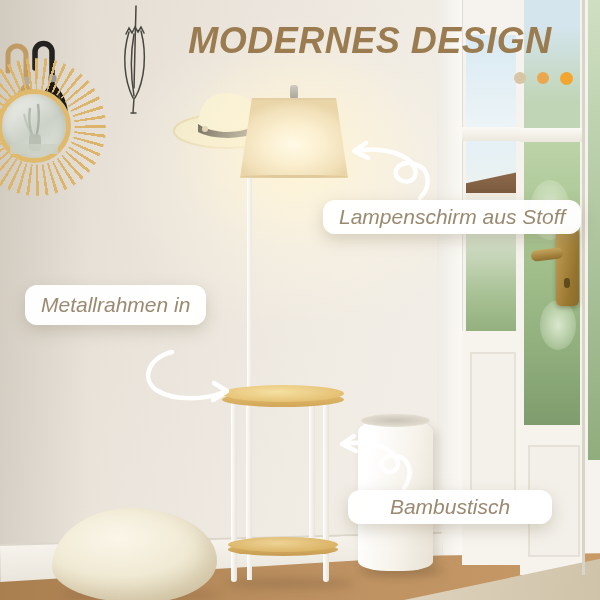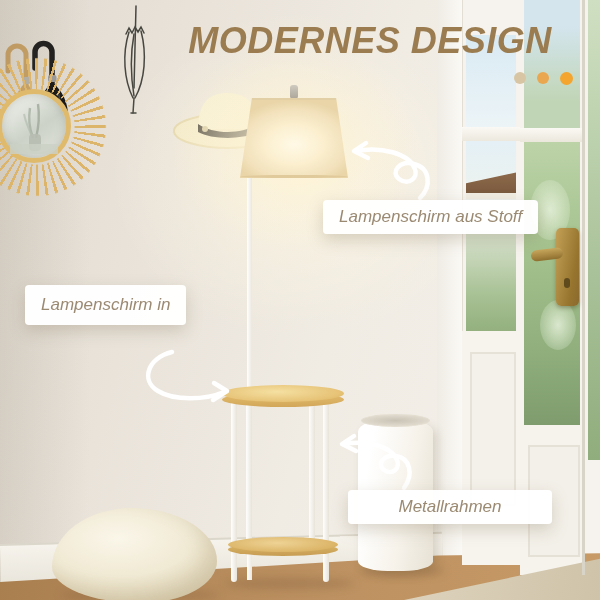--- a/index.html
+++ b/index.html
@@ -96,22 +96,22 @@
     background:radial-gradient(#c9c3b6,#e9e4d7);border:1px solid #e3ddd0;box-sizing:border-box;}
   .doodle{left:358px;top:418px;width:75px;height:153px;z-index:7;}
   .umbrellas{left:345px;top:306px;width:84px;height:118px;z-index:4;}
   
   .pouf{left:52px;top:508px;width:165px;height:95px;z-index:5;
     background:radial-gradient(80% 70% at 40% 32%,#faf6e9,#f0e9d3 58%,#ddd2b4);
     border-radius:48% 52% 46% 54% / 62% 56% 44% 38%;
     box-shadow:inset -12px -10px 18px rgba(150,130,90,.18);}
   .hat{left:72px;top:468px;width:120px;height:66px;z-index:6;}
   
-  .pill{position:absolute;z-index:8;background:rgba(255,255,255,.97);border-radius:4px;
-    color:#9b8a72;font-size:17px;line-height:24px;font-weight:400;
+  .pill{position:absolute;z-index:8;background:rgba(255,255,255,.97);border-radius:12px;
+    color:#9b8a72;font-size:21px;line-height:24px;font-weight:400;
     box-shadow:0 6px 16px rgba(140,125,100,.30);padding:5px 16px;white-space:nowrap;}
   .pill-lampshade{left:323px;top:200px;}
   .pill-table{left:25px;top:285px;padding:8px 16px;}
   .pill-frame{left:348px;top:490px;width:172px;text-align:center;}
   .arrow{position:absolute;z-index:7;overflow:visible;}
   .arrow path{fill:none;stroke:#ffffff;stroke-width:4.5;stroke-linecap:round;stroke-linejoin:round;}
 </style>
 </head>
 <body>
 
@@ -236,19 +236,19 @@
   <svg class="arrow" style="left:330px;top:428px;" width="90" height="68" viewBox="0 0 90 68">
     <path d="M74 60 C84 46,80 30,66 28 C54 26,46 36,54 42 C62 48,72 40,66 30 C60 18,36 12,14 16"></path>
     <path d="M24 8 L12 16 L26 23"></path>
   </svg>
 
   
   <div class="pill pill-lampshade">
     <span>Lampenschirm aus Stoff</span>
   </div>
   <div class="pill pill-table">
-    <div>Lampenschirm in</div>
+    <div>Metallrahmen in</div>
   </div>
   <div class="pill pill-frame">
-    <span>Metallrahmen</span>
+    <span>Bambustisch</span>
   </div>
 
 </div>
 
 </body></html>

